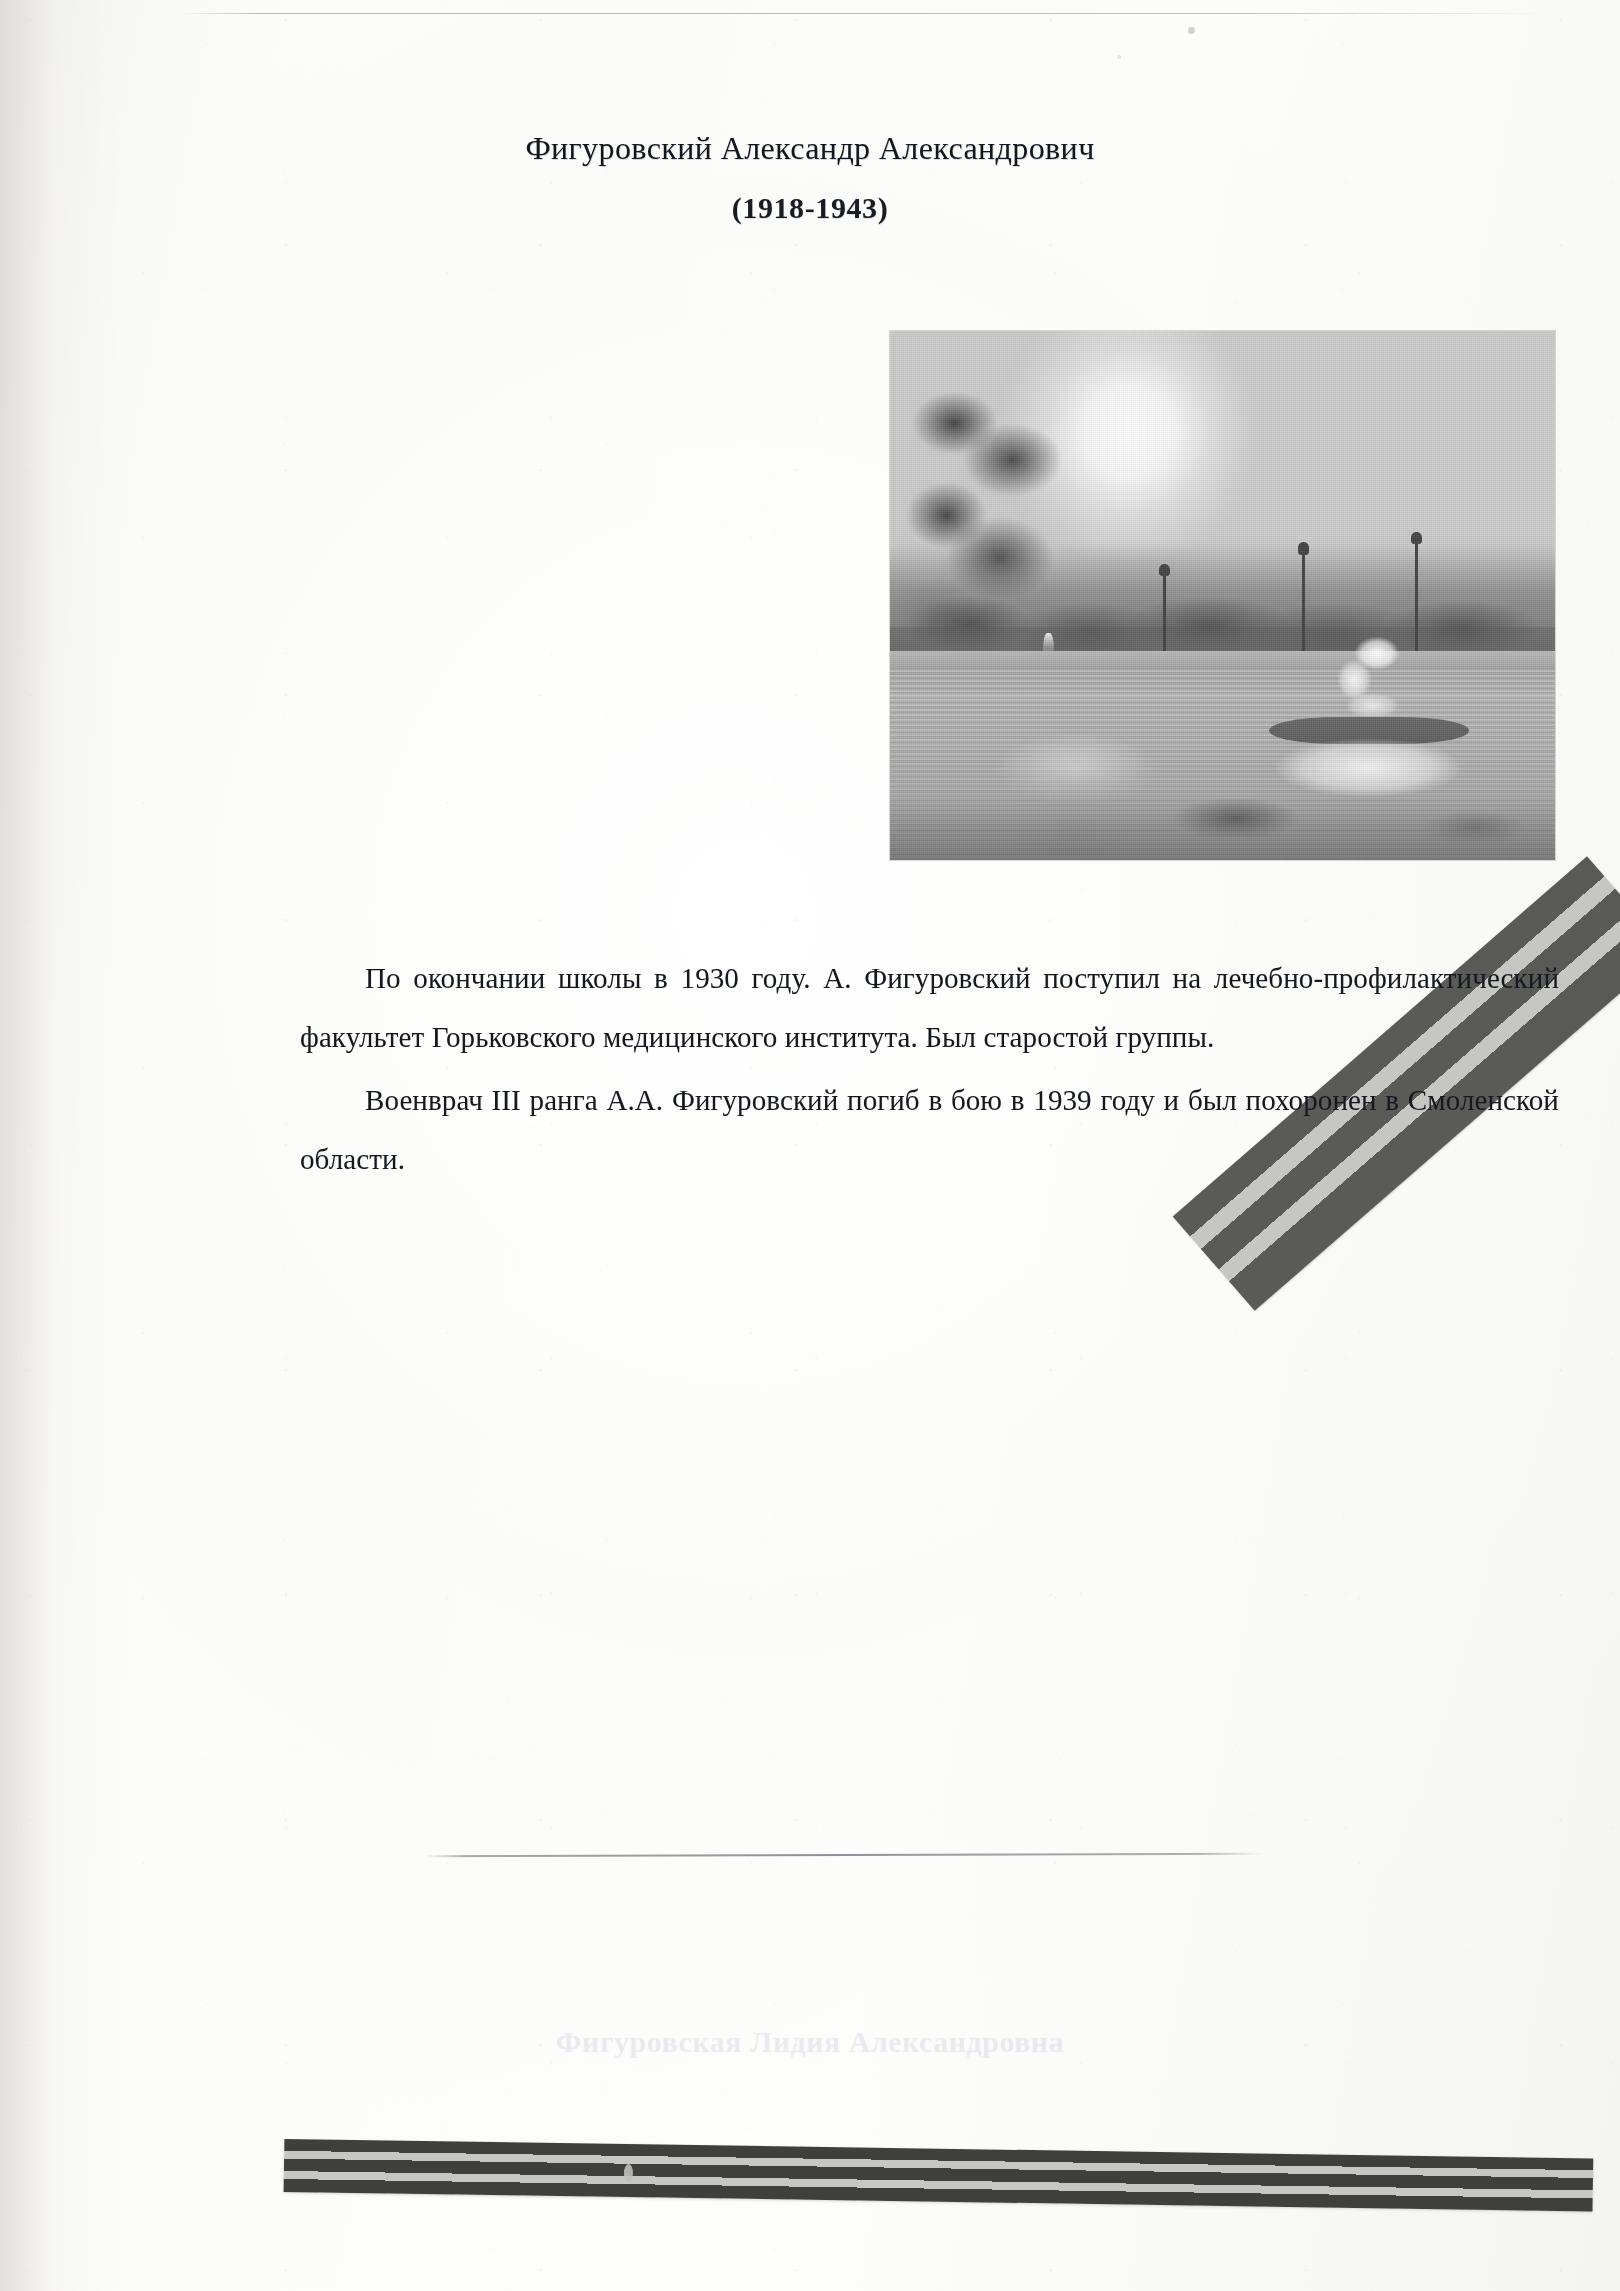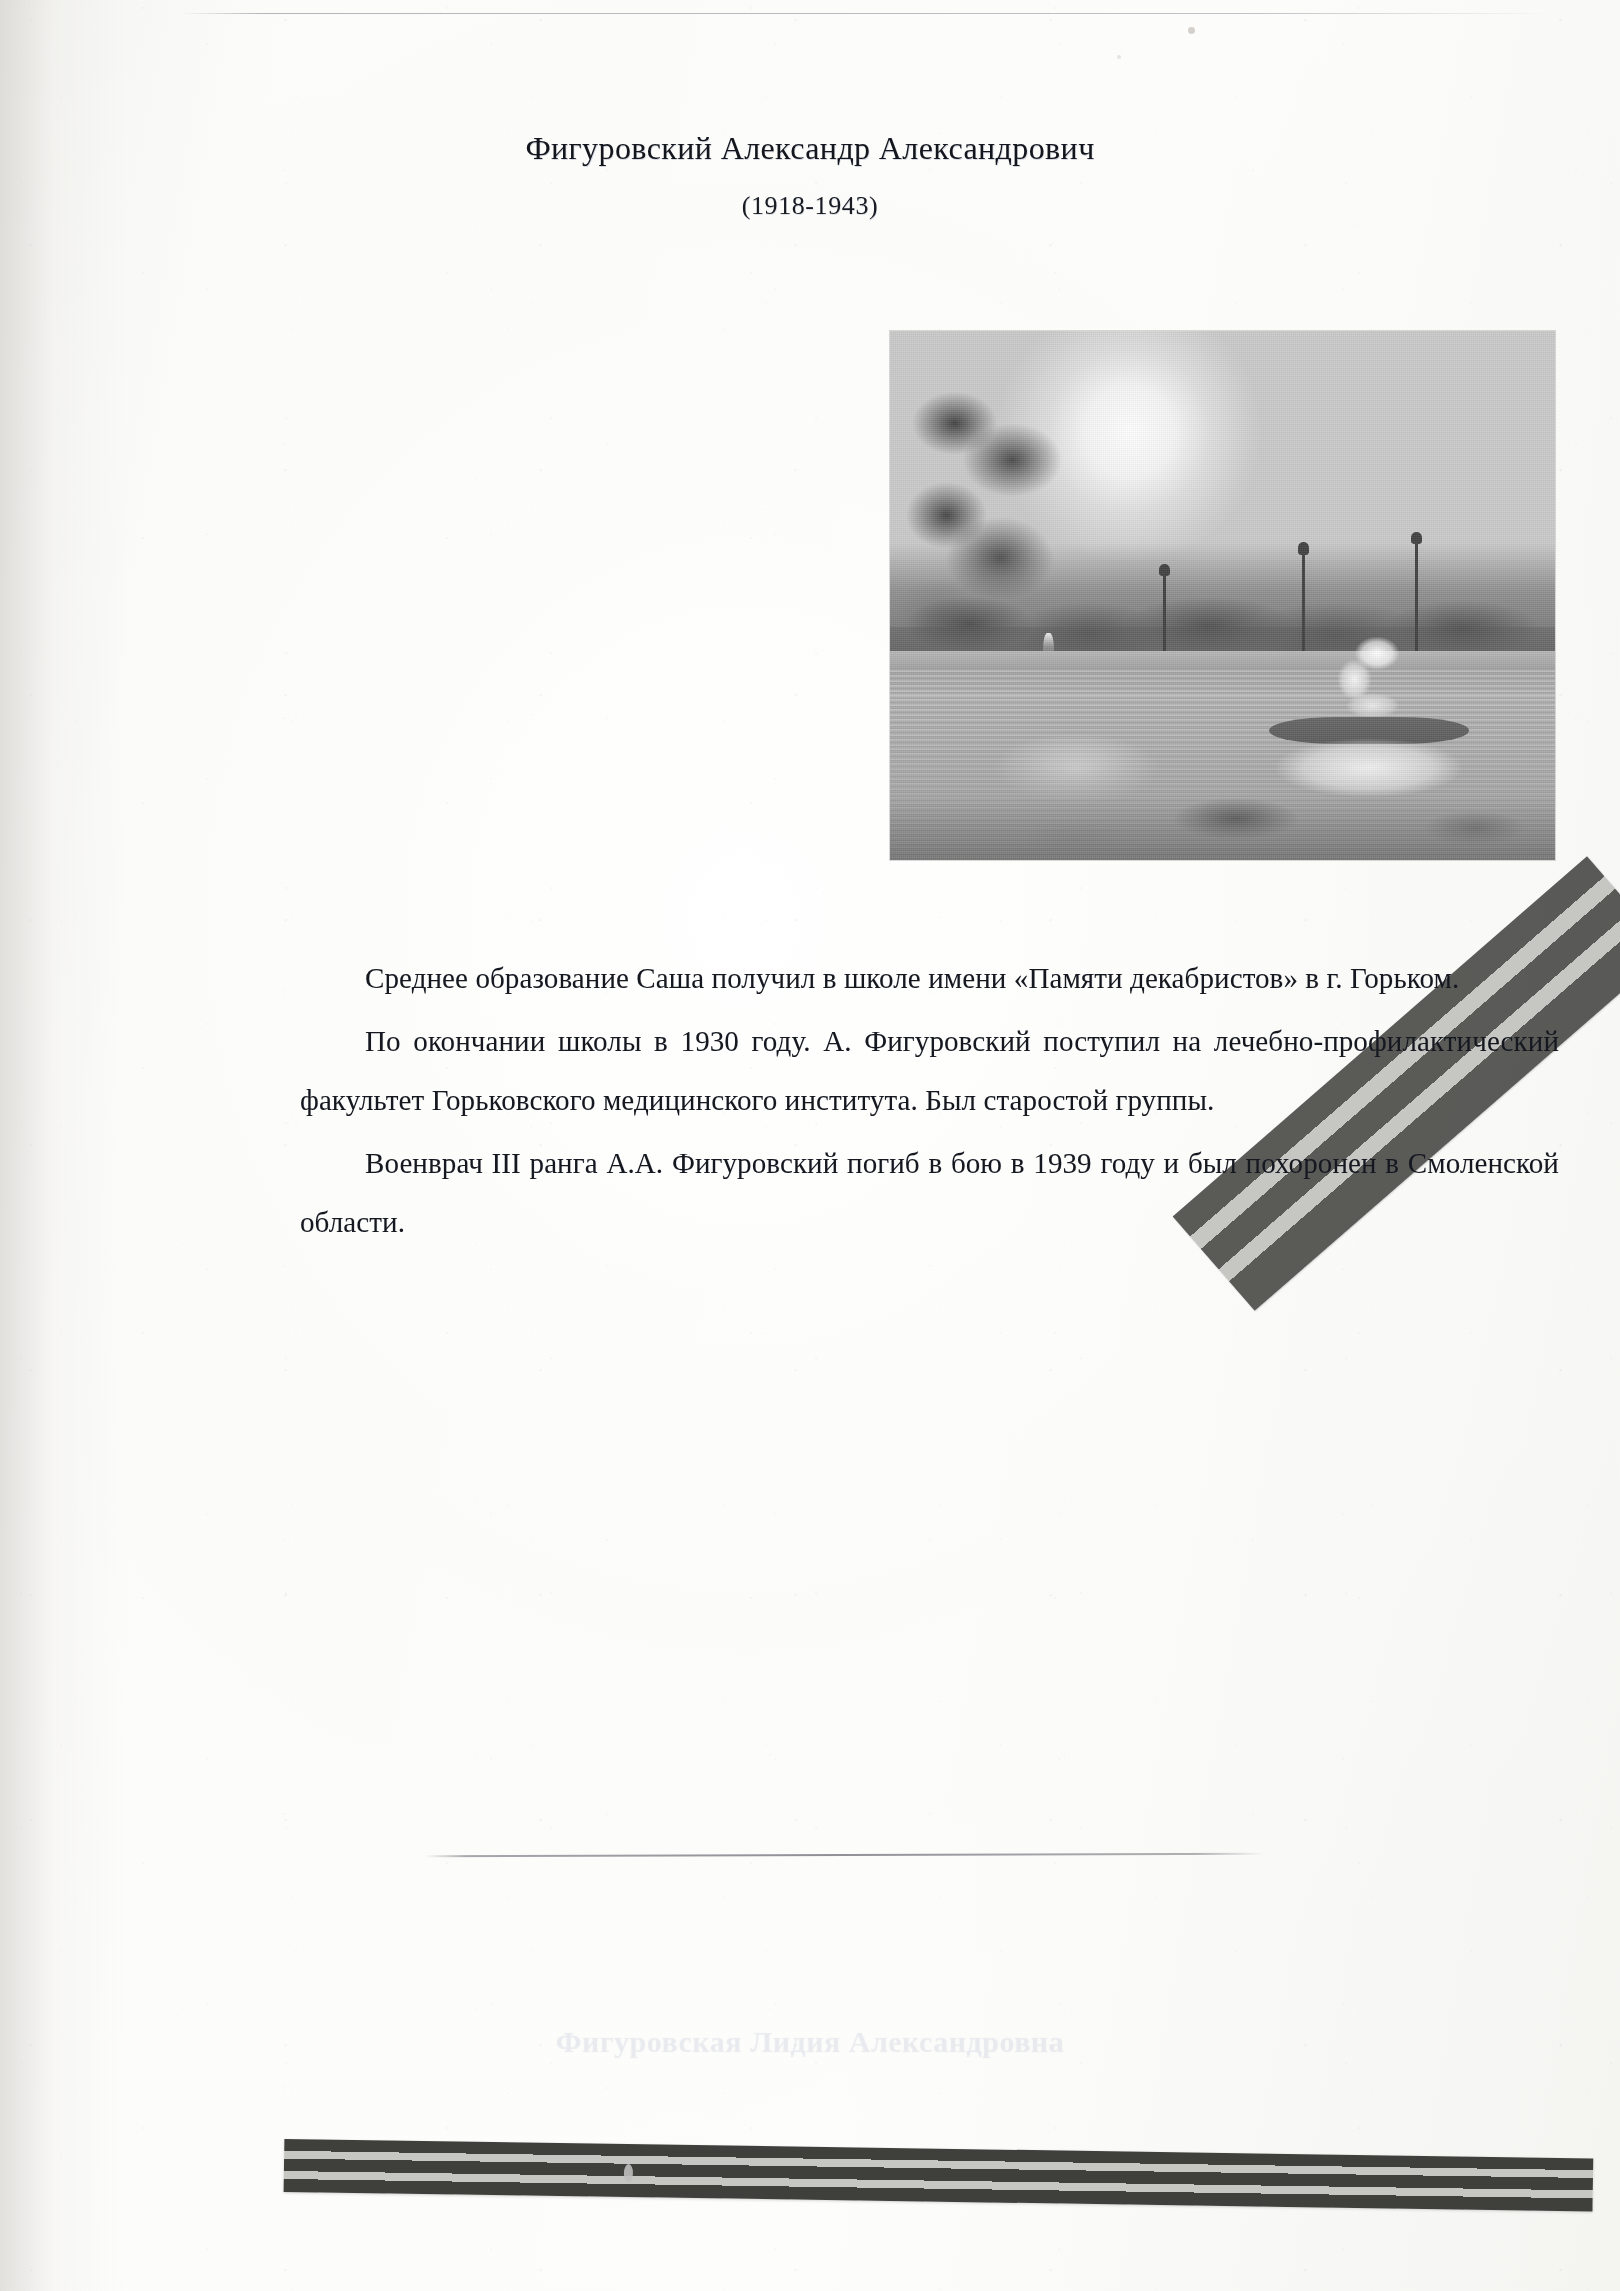--- a/index.html
+++ b/index.html
@@ -78,22 +78,22 @@
   .doc-title {
     font-size: 32px;
     font-weight: normal;
     letter-spacing: 0.4px;
     line-height: 1.2;
     color: #14161d;
     text-shadow: 0.6px 0.6px 0 rgba(110,120,160,.28);
   }
   .doc-years {
     margin-top: 23.5px;
-    font-size: 26px;
-    font-weight: normal;
+    font-size: 30px;
+    font-weight: bold;
     letter-spacing: 0.6px;
     color: #1a1c24;
     text-shadow: 0.5px 0.5px 0 rgba(110,120,160,.22);
   }
 
   
   .photo-wrap {
     position: absolute;
     left: 890px;
     top: 331px;
@@ -321,21 +321,20 @@
       <div class="ph-water"></div>
       <div class="ph-fountain"></div>
       <div class="ph-fountain-base"></div>
       <div class="ph-debris"></div>
       <div class="ph-grain"></div>
     </div>
     <div class="ribbon-diag"></div>
   </div>
 
   <div class="body-text">
-    <p class="para">Среднее образование Саша получил в школе имени «Памяти декабристов» в г. Горьком.</p>
     <p class="para">По окончании школы в 1930 году. А. Фигуровский поступил на лечебно-профилактический факультет Горьковского медицинского института. Был старостой группы.</p>
     <p class="para">Военврач III ранга А.А. Фигуровский погиб в бою в 1939 году и был похоронен в Смоленской области.</p>
   </div>
 
   <div class="divider"></div>
 
   <div class="watermark">Фигуровская Лидия Александровна</div>
 
   <div class="ribbon-bottom"></div>
 

